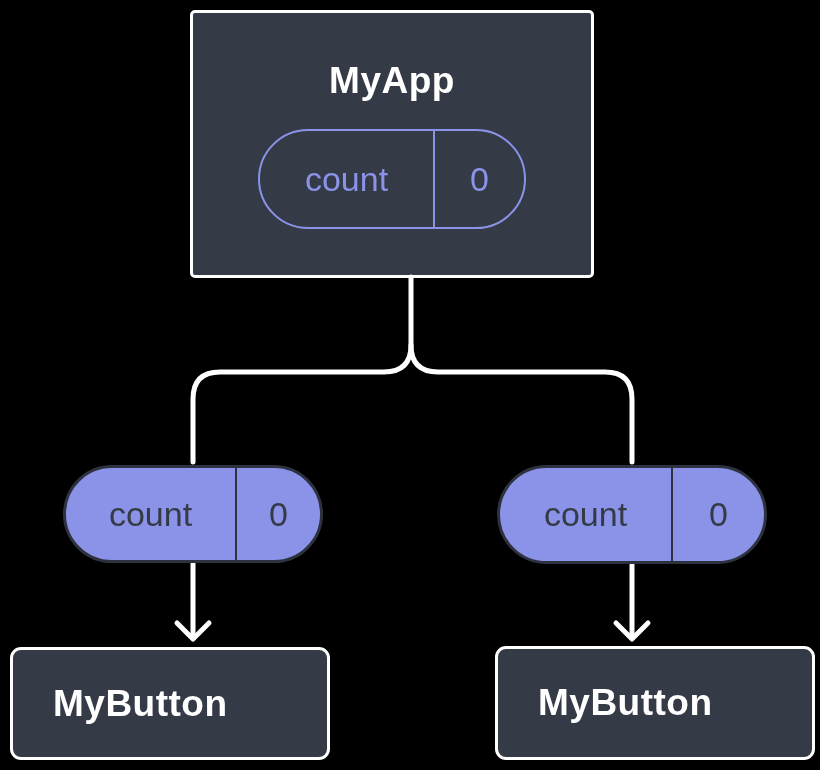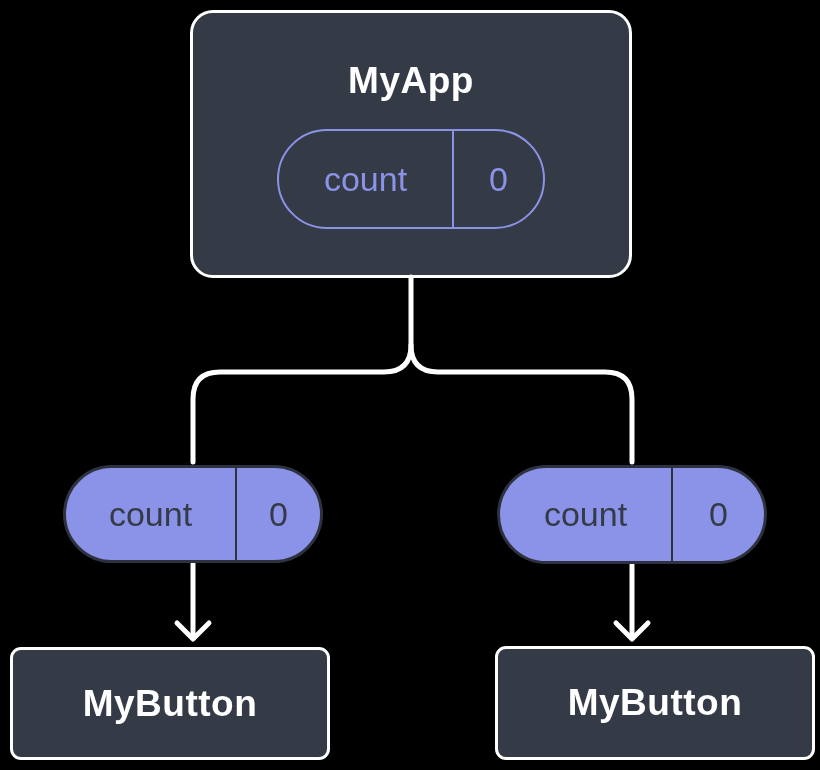--- a/index.html
+++ b/index.html
@@ -18,40 +18,40 @@
 
   
   .node {
     position: absolute;
     background: #343A46;
     border: 3px solid #FFFFFF;
     box-sizing: border-box;
   }
   .node-root {
     left: 190px; top: 10px;
-    width: 442px; height: 268px;
-    border-radius: 23px;
+    width: 404px; height: 268px;
+    border-radius: 5px;
     display: flex;
     flex-direction: column;
     align-items: center;
   }
   .node-title {
     color: #FFFFFF;
     font-size: 37px;
     line-height: 46px;
     font-weight: 600;
     letter-spacing: 0.5px;
     margin-top: 45px;
     user-select: none;
   }
   .node-child {
     border-radius: 11px;
     display: flex;
     align-items: center;
-    justify-content: center;
+    padding-left: 40px;
   }
   .node-child-left  { left: 10px;  top: 647px; width: 320px; height: 113px; }
   .node-child-right { left: 495px; top: 646px; width: 320px; height: 114px; }
 
   
   .pill {
     display: flex;
     box-sizing: border-box;
     align-items: stretch;
     font-size: 34px;

